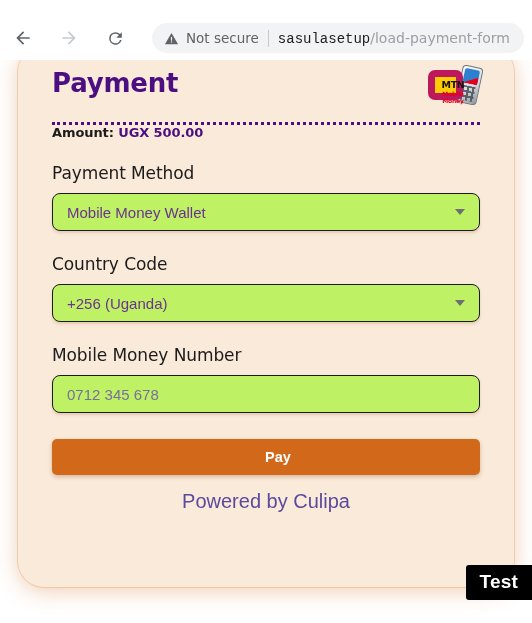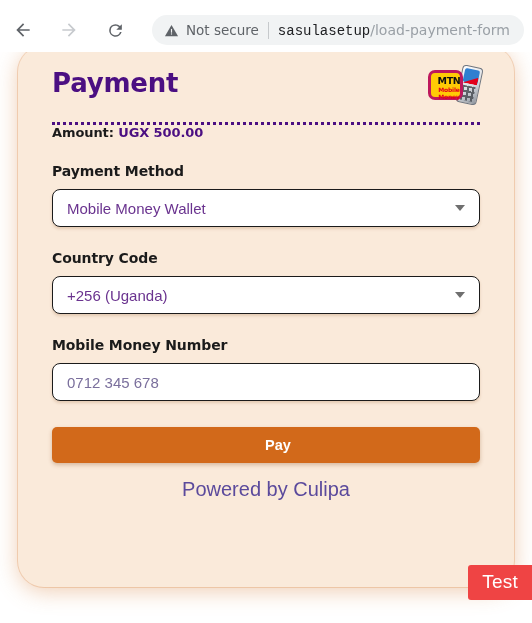--- a/index.html
+++ b/index.html
@@ -9,21 +9,21 @@
     width: 532px;
     height: 623px;
     overflow: hidden;
     background: #ffffff;
     font-family: "DejaVu Sans", "Liberation Sans", sans-serif;
   }
 
   
   .browser-bar {
     position: absolute;
-    top: 8px; left: 0;
+    top: 16px; left: 0;
     width: 532px;
     height: 44px;
     background: #ffffff;
     display: flex;
     align-items: center;
     padding: 0 8px;
     z-index: 20;
     gap: 16px;
   }
   .nav-btn {
@@ -123,33 +123,33 @@
     color: #1b1b1b;
     letter-spacing: -0.1px;
   }
   .amount-value {
     color: #4b0f82;
     font-weight: bold;
   }
 
   .field-group { margin-top: 22px; }
   .field-label {
-    font-size: 14px;
-    font-weight: bold;
+    font-size: 17px;
+    font-weight: normal;
     color: #1b1b1b;
     letter-spacing: -0.1px;
     margin-bottom: 10px;
     margin-top: 23px;
   }
 
   .control {
     position: relative;
     width: 100%;
     height: 38px;
-    background: #ffffff;
+    background: #bef264;
     border: 1.6px solid #1b1b1b;
     border-radius: 8px;
     display: flex;
     align-items: center;
     padding: 14px 14px;
     box-shadow: 0 2px 3px rgba(150,90,40,0.22);
   }
   .control-text {
     font-size: 15px;
     color: #6a338f;
@@ -191,39 +191,39 @@
     text-align: center;
     font-size: 20px;
     color: #5b4a9c;
     font-family: "Liberation Sans", sans-serif;
   }
 
   .test-badge {
     position: absolute;
     right: 0;
     bottom: 23px;
-    background: #ef4444;
+    background: #000000;
     color: #ffffff;
     font-size: 19px;
-    font-weight: normal;
+    font-weight: bold;
     font-family: "Liberation Sans", sans-serif;
     padding: 6px 14px 7px 14px;
     border-radius: 3px 0 0 3px;
     letter-spacing: 0.2px;
     z-index: 30;
   }
 
   
   .mtn-plate {
     position: absolute;
     left: 0; top: 4px;
     width: 35px; height: 30px;
     background: #ffcb05;
     border-radius: 7px;
-    border: 3px solid #be185d;
+    border: 7px solid #be185d;
   }
   .mtn-word {
     position: absolute;
     left: 4px; top: 3px;
     width: 28px;
     text-align: center;
     font-size: 9.5px;
     font-weight: bold;
     color: #111111;
     letter-spacing: -0.3px;

